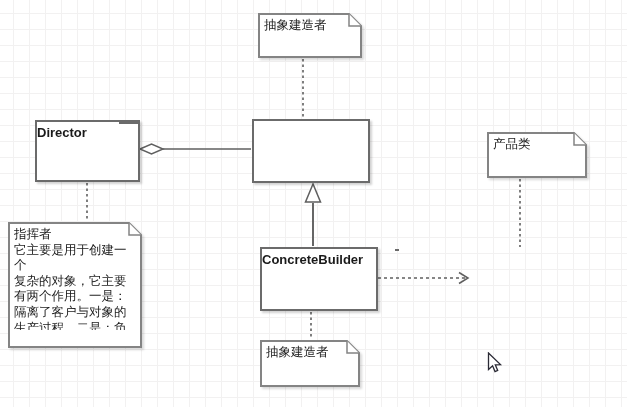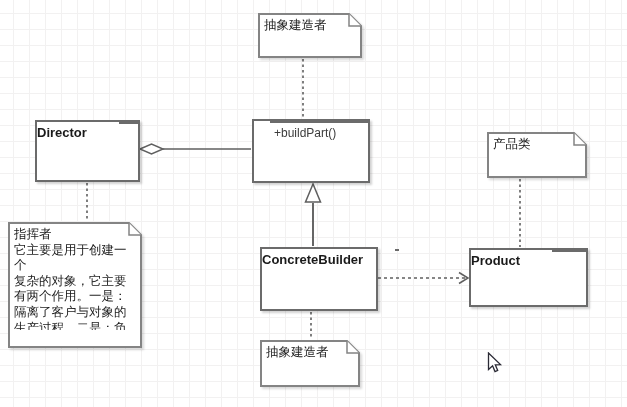--- a/index.html
+++ b/index.html
@@ -78,23 +78,20 @@
   </div>
 
   <div class="uml-class" style="left:35px;top:120px;width:105px;height:62px">
     <div class="uml-title">Director</div>
     <div class="uml-attrs"></div>
     <div class="uml-methods"></div>
   </div>
 
   <div class="uml-class" style="left:252px;top:119px;width:118px;height:64px">
     <div class="uml-attrs"></div>
-    <div class="uml-methods">
-      <span>+buildPart()</span>
-    </div>
   </div>
 
   <div class="note" style="left:487px;top:132px;width:100px;height:46px">
     <svg width="100" height="46" viewBox="0 0 100 46">
       <path d="M1,1 L87,1 L99,13 L99,45 L1,45 Z" fill="#ffffff" stroke="#848484" stroke-width="2"></path>
       <path d="M87,1 L87,13 L99,13" fill="#ffffff" stroke="#848484" stroke-width="1.5"></path>
     </svg>
     <div class="note-text">产品类</div>
   </div>
 
@@ -112,25 +109,20 @@
 责控制产品对象的生
 产过程。</div>
   </div>
 
   <div class="uml-class" style="left:260px;top:247px;width:118px;height:64px">
     <div class="uml-title">ConcreteBuilder</div>
     <div class="uml-attrs"></div>
     <div class="uml-methods"></div>
   </div>
 
-  <div class="uml-class" style="left:469px;top:248px;width:119px;height:59px">
-    <div class="uml-title">Product</div>
-    <div class="uml-attrs"></div>
-    <div class="uml-methods"></div>
-  </div>
 
   <div class="note" style="left:260px;top:340px;width:100px;height:47px">
     <svg width="100" height="47" viewBox="0 0 100 47">
       <path d="M1,1 L87,1 L99,13 L99,46 L1,46 Z" fill="#ffffff" stroke="#848484" stroke-width="2"></path>
       <path d="M87,1 L87,13 L99,13" fill="#ffffff" stroke="#848484" stroke-width="1.5"></path>
     </svg>
     <div class="note-text">抽象建造者</div>
   </div>
 
   <svg class="cursor" style="left:487px;top:352px" width="16" height="23" viewBox="0 0 16 23">

